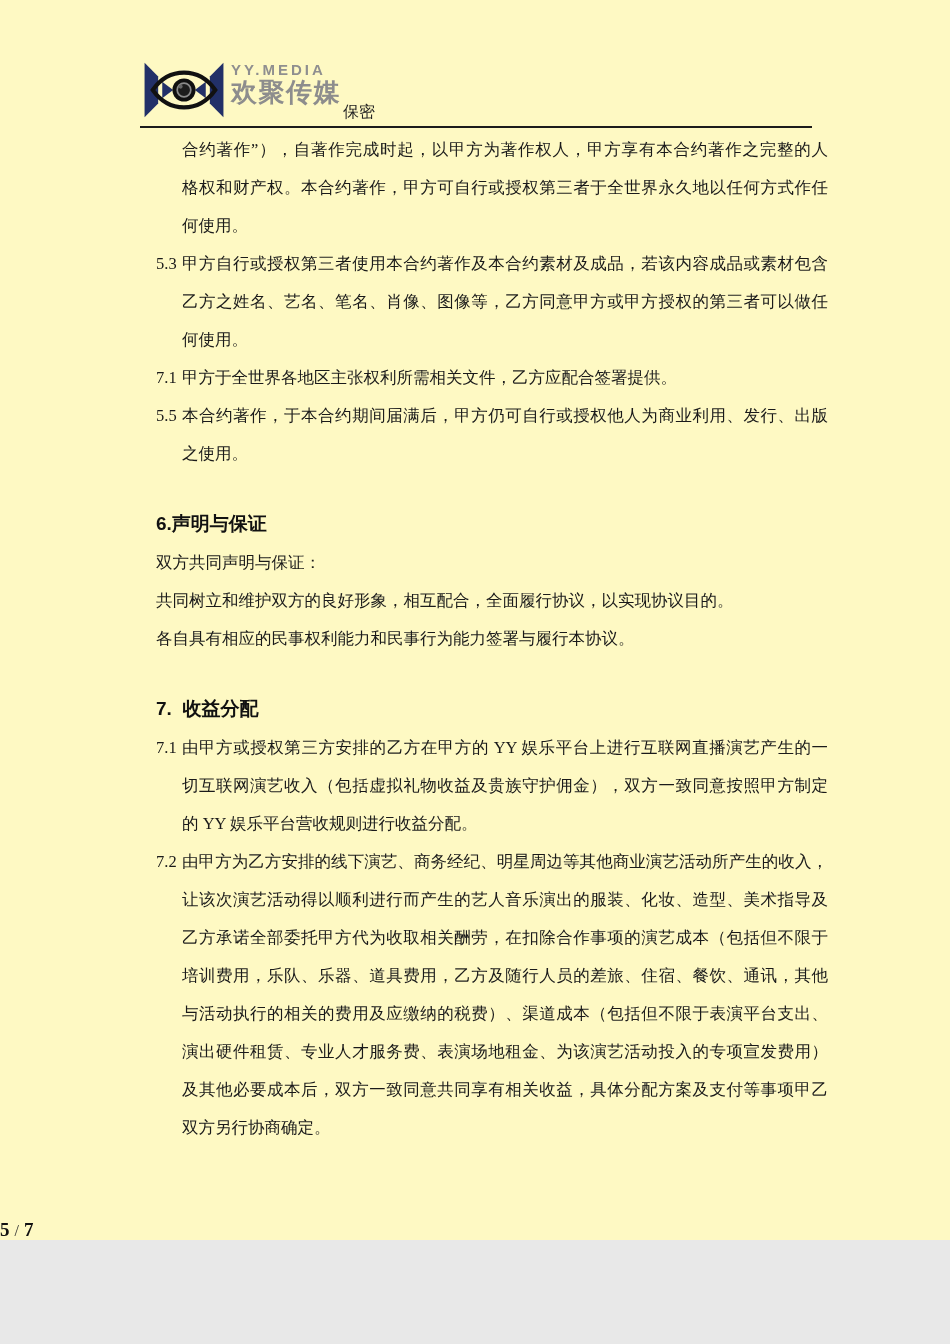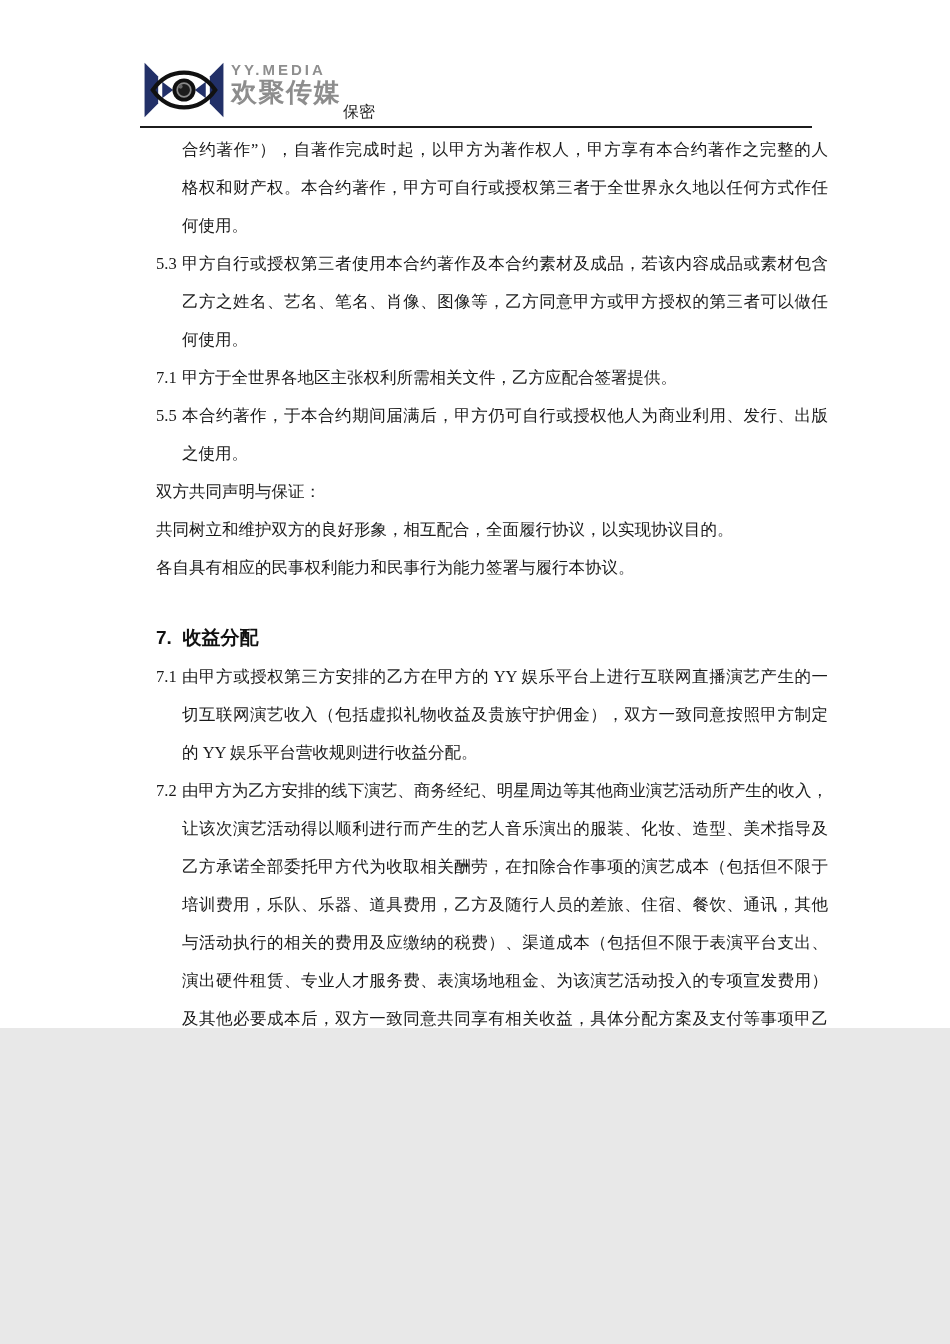--- a/index.html
+++ b/index.html
@@ -1,18 +1,18 @@
 <!DOCTYPE html>
 <html><head>
 <meta charset="utf-8">
 <style>
   html,body { margin:0; padding:0; background:#e8e8e8; }
   .page {
-    position:relative; width:950px; height:1028px; margin:0 auto;
-    background:#ffffff; overflow:hidden;
+    position:relative; width:950px; height:1240px; margin:0 auto;
+    background:#fef9c3; overflow:hidden;
     font-family:"Liberation Serif","DejaVu Serif",serif; color:#1a1a1a;
   }
   
   .logo-mark { position:absolute; left:142px; top:56px; width:84px; height:68px; }
   .brand { position:absolute; left:231px; top:62px; color:#8f8f8f;
            font-family:"Liberation Sans","DejaVu Sans",sans-serif; line-height:1; }
   .brand-en { font-size:15px; font-weight:bold; letter-spacing:3px; }
   .brand-cn { font-size:26px; font-weight:bold; letter-spacing:1.5px; margin-top:3px; color:#8d8d8d;font-family:Liberation Serif, serif; }
   .confidential { position:absolute; left:343px; top:102px; font-size:16px; color:#222;text-align:center; }
   .header-rule { position:absolute; left:140px; top:126px; width:672px; height:0;
@@ -78,20 +78,23 @@
       </div>
       <div class="block para">
         <span class="num">7.1</span>
         <div class="line">甲方于全世界各地区主张权利所需相关文件，乙方应配合签署提供。</div>
       </div>
       <div class="block para">
         <span class="num">5.5</span>
         <div class="line j">本合约著作，于本合约期间届满后，甲方仍可自行或授权他人为商业利用、发行、出版</div>
         <div class="line">之使用。</div>
       </div>
+      <div class="block heading">
+        <div class="line">6.声明与保证</div>
+      </div>
       <div class="block flat">
         <div class="line">双方共同声明与保证：</div>
       </div>
       <div class="block flat">
         <div class="line">共同树立和维护双方的良好形象，相互配合，全面履行协议，以实现协议目的。</div>
       </div>
       <div class="block flat">
         <div class="line">各自具有相应的民事权利能力和民事行为能力签署与履行本协议。</div>
       </div>
       <div class="block heading">

